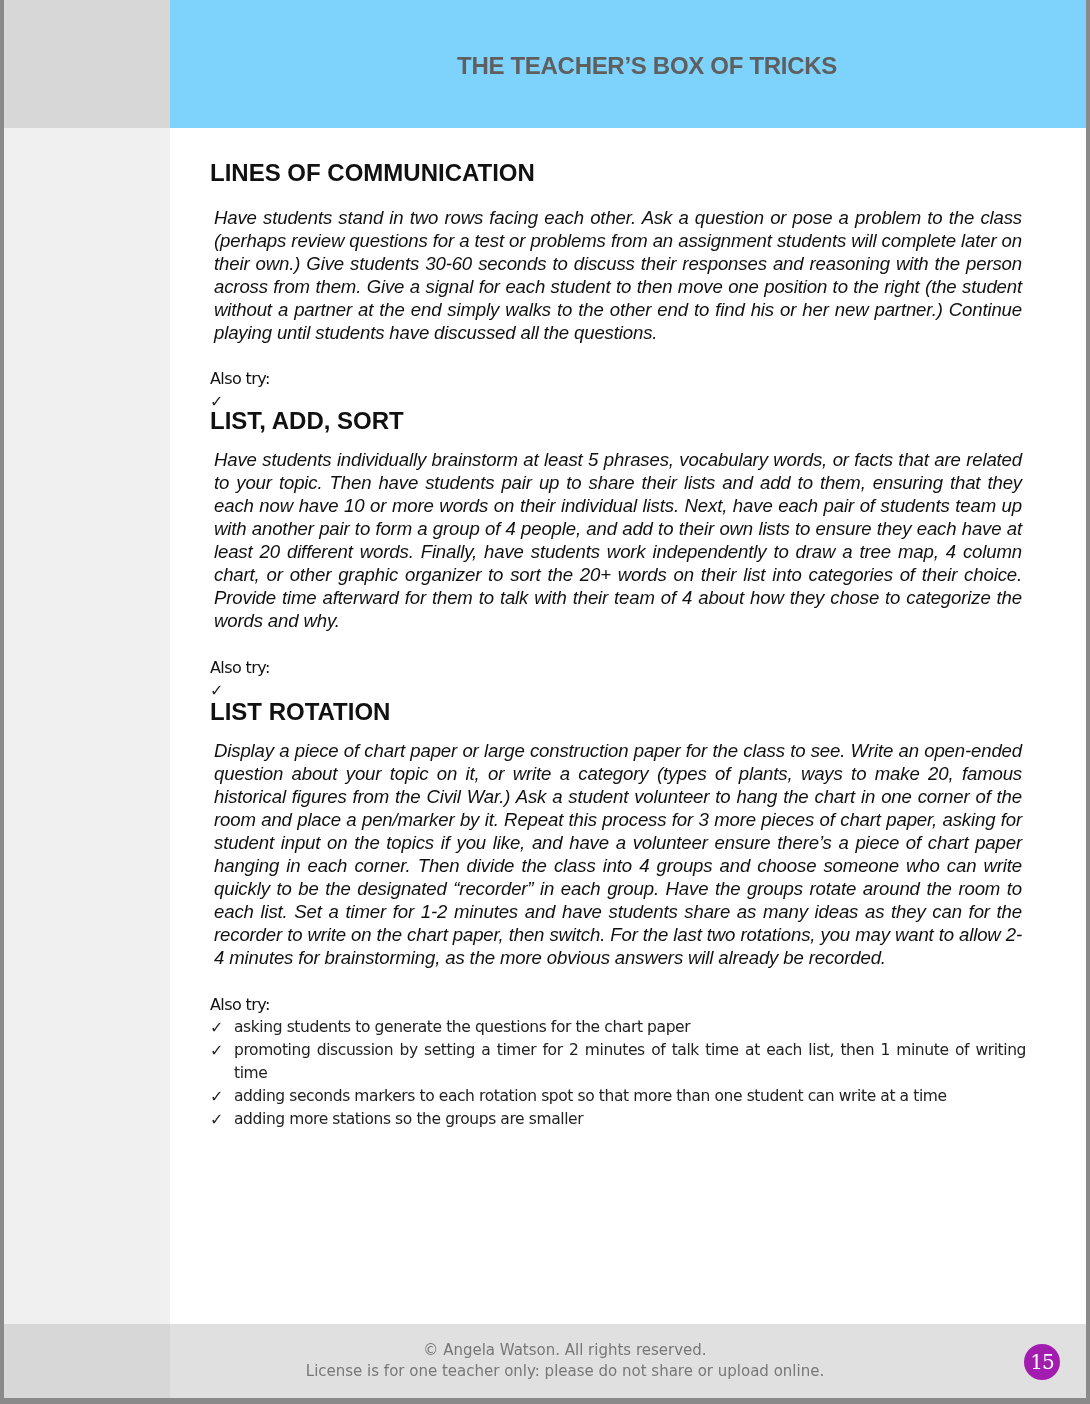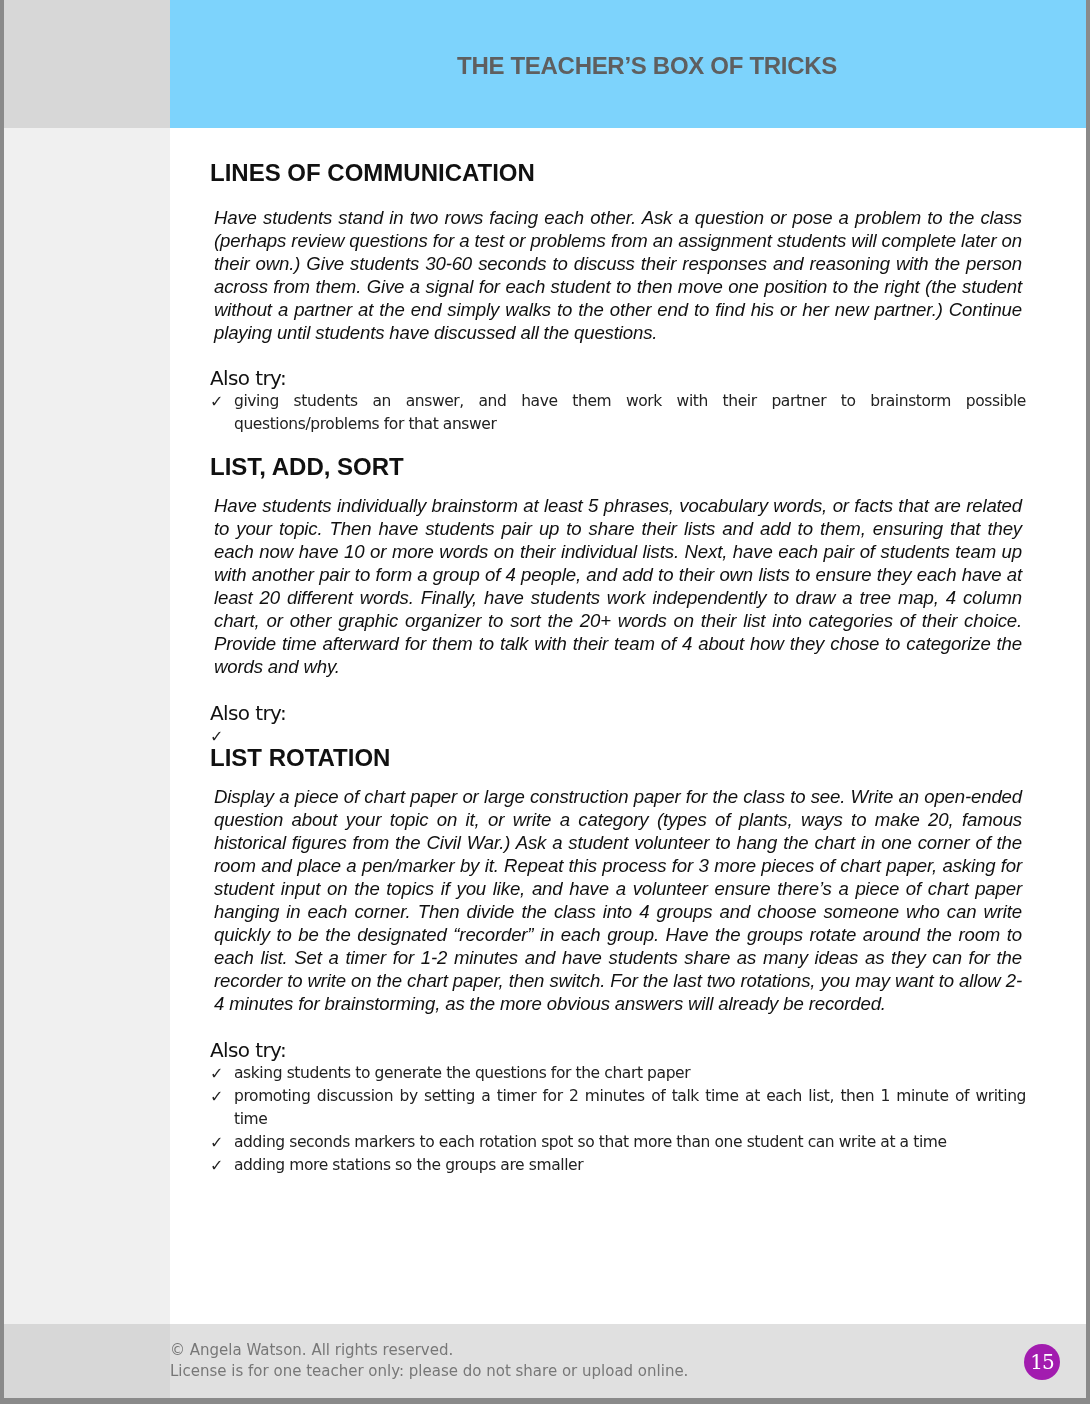--- a/index.html
+++ b/index.html
@@ -4,26 +4,26 @@
 <style>
   html, body { margin:0; padding:0; }
   body { width:1090px; height:1404px; background:#8a8a8a; position:relative; overflow:hidden; font-family:"Liberation Sans", sans-serif; }
   .page { position:absolute; left:4px; top:0; width:1082px; height:1398px; background:#ffffff; overflow:hidden; }
   .side-strip { position:absolute; left:0; top:0; width:166px; height:100%; background:#f0f0f0; }
   .header { position:absolute; left:0; top:0; width:100%; height:128px; background:#7dd3fc; }
   .header .side { position:absolute; left:0; top:0; width:166px; height:128px; background:#d7d7d7; }
   .header-title { position:absolute; left:166px; right:0; top:52px; text-align:center; font-family:"Liberation Sans", sans-serif; font-size:24px; font-weight:bold; color:#5f5f5f; letter-spacing:-0.3px; padding-left:38px; }
   .footer { position:absolute; left:0; bottom:0; width:100%; height:74px; background:#e0e0e0; }
   .footer .side { position:absolute; left:0; top:0; width:166px; height:74px; background:#d7d7d7; }
-  .footer-text { position:absolute; left:166px; right:0; top:16px; font-family:"DejaVu Sans", sans-serif; font-size:15px; color:#777; line-height:21px; padding-right:126px; }
+  .footer-text { position:absolute; left:166px; right:0; top:16px; text-align:center; font-family:"DejaVu Sans", sans-serif; font-size:15px; color:#777; line-height:21px; padding-right:126px; }
   .page-num { position:absolute; right:26px; top:20px; width:36px; height:36px; border-radius:50%; background:#a21caf; color:#fff; font-family:"DejaVu Serif", serif; font-size:20px; line-height:36px; text-align:center; letter-spacing:-1px; }
   .content { position:absolute; left:206px; top:150px; width:816px; }
   .section-title { text-align:left; font-family:"Liberation Sans", sans-serif; font-size:24px; color:#111; margin:0; height:46px; line-height:46px; }
   .section-body { font-family:"Liberation Sans", sans-serif; font-style:italic; font-size:18.6px; line-height:23px; color:#111; text-align:justify; margin:4px; letter-spacing:-0.15px; }
-  .also-label { font-family:"DejaVu Sans", sans-serif; font-size:20px; color:#111; margin:0; line-height:23px; letter-spacing:-0.6px; }
+  .also-label { font-family:"DejaVu Sans", sans-serif; font-size:16px; color:#111; margin:0; line-height:23px; letter-spacing:-0.6px; }
   .also-list { list-style:none; margin:0; padding:0; }
   .also-item { position:relative; padding-left:24px; font-family:"DejaVu Sans", sans-serif; font-size:15.5px; line-height:23px; color:#222; text-align:justify; letter-spacing:-0.4px; }
   .check-icon { position:absolute; left:0; top:0; font-size:16px; color:#222; }
 </style>
 </head>
 <body>
 
 <div class="page">
   <div class="side-strip"></div>
 
@@ -32,21 +32,21 @@
     <div class="header-title">THE TEACHER’S BOX OF TRICKS</div>
   </div>
 
   <div class="content">
 
     <div>
       <h2 class="section-title">LINES OF COMMUNICATION</h2>
       <p class="section-body" style="margin-top:10px;">Have students stand in two rows facing each other. Ask a question or pose a problem to the class (perhaps review questions for a test or problems from an assignment students will complete later on their own.) Give students 30-60 seconds to discuss their responses and reasoning with the person across from them. Give a signal for each student to then move one position to the right (the student without a partner at the end simply walks to the other end to find his or her new partner.) Continue playing until students have discussed all the questions.</p>
       <p class="also-label" style="margin-top:23px;">Also try:</p>
       <ul class="also-list">
-        <li class="also-item"><span class="check-icon">✓</span><span>giving students an answer, and have them work with their partner to brainstorm possible questions/problems for that answer</span></li>
+        <li class="also-item"><span class="check-icon">✓</span></li>
       </ul>
     </div>
 
     <div style="margin-top:8px;">
       <h2 class="section-title">LIST, ADD, SORT</h2>
       <p class="section-body" style="margin-top:4px;">Have students individually brainstorm at least 5 phrases, vocabulary words, or facts that are related to your topic. Then have students pair up to share their lists and add to them, ensuring that they each now have 10 or more words on their individual lists. Next, have each pair of students team up with another pair to form a group of 4 people, and add to their own lists to ensure they each have at least 20 different words. Finally, have students work independently to draw a tree map, 4 column chart, or other graphic organizer to sort the 20+ words on their list into categories of their choice. Provide time afterward for them to talk with their team of 4 about how they chose to categorize the words and why.</p>
       <p class="also-label" style="margin-top:24px;">Also try:</p>
       <ul class="also-list">
         <li class="also-item"><span class="check-icon">✓</span></li>
       </ul>

